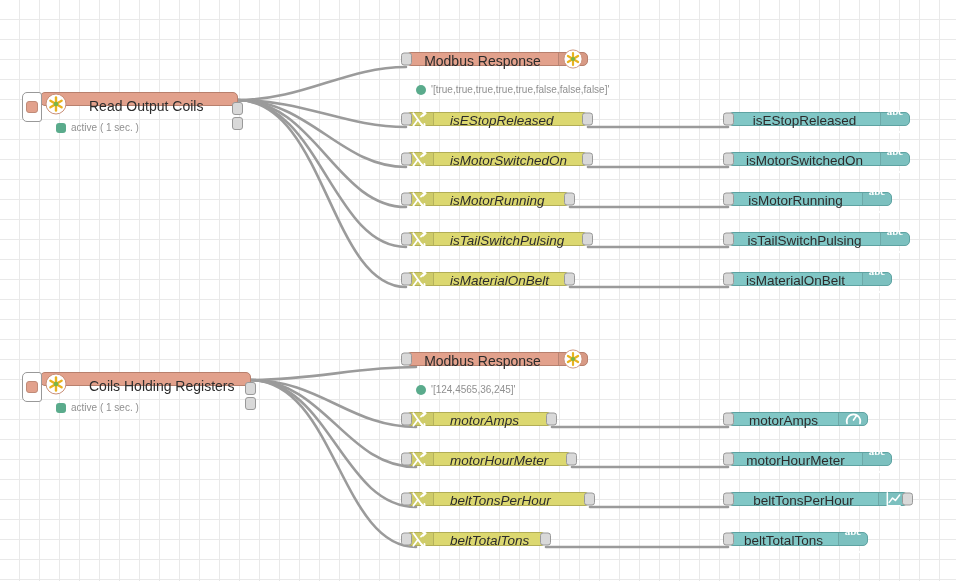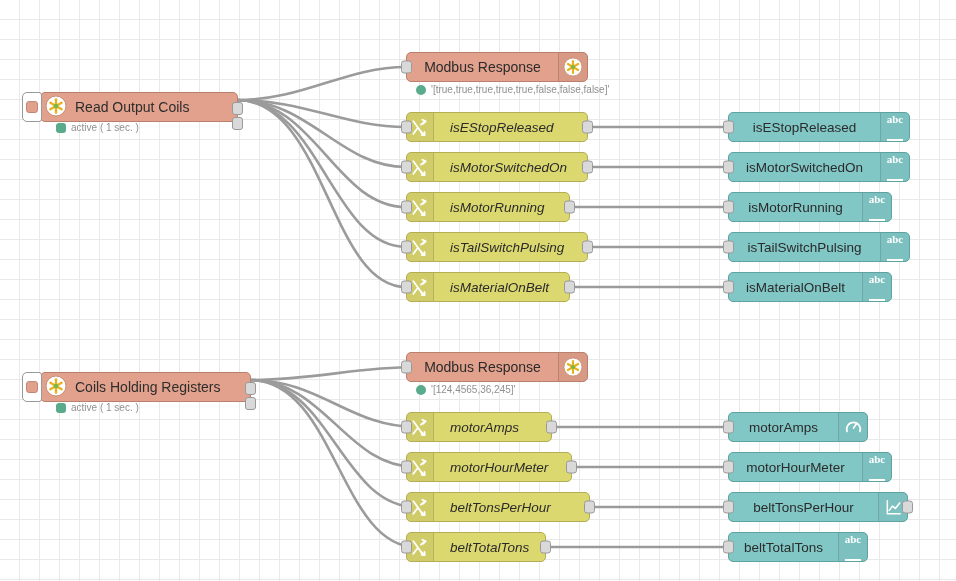--- a/index.html
+++ b/index.html
@@ -14,45 +14,45 @@
     background-position:-1px -1px;
     position:relative;
   }
   #canvas{position:absolute;inset:0;}
   svg.wires{position:absolute;left:0;top:0;width:956px;height:581px;pointer-events:none;}
   svg.wires path{fill:none;stroke:#9b9b9b;stroke-width:2.6;stroke-linecap:round;}
 
   
   .node{
     position:absolute;
-    height:30px;
+    height:14px;
     border-radius:5px;
     border:1px solid #999;
     box-sizing:border-box;
-    display:flex;align-items:center;
+    display:flex;align-items:flex-start;
     font-size:13.5px;color:#2b2b2b;
     box-shadow:0 0 0 0 rgba(0,0,0,0);
   }
   .node .body{flex:1;display:flex;align-items:center;justify-content:center;padding:0 8px;white-space:nowrap;overflow:hidden;}
 
   
   .port{
     position:absolute;width:11px;height:13px;border-radius:3px;
     background:#d9d9d9;border:1px solid #999;box-sizing:border-box;top:50%;
     transform:translateY(-50%);
   }
   .port.in{left:-6px;}
   .port.out{right:-6px;}
   .port.out.two-a{top:9px;transform:none;}
   .port.out.two-b{top:24px;transform:none;}
 
   
   .n-read{background:#e2a18c;border-color:#b8806d;}
   .n-read .body{justify-content:flex-start;padding-left:4px;font-size:14px;color:#2d2d2d;}
-  .n-read .ntext{margin-left:8px;}
+  .n-read .ntext{margin-left:22px;}
   .btn-left{
     position:absolute;left:-19px;top:-1px;width:20px;height:30px;
     background:#ffffff;border:1px solid #999;border-radius:5px 3px 3px 5px;
     box-sizing:border-box;display:flex;align-items:center;justify-content:center;
   }
   .btn-left i{display:block;width:12px;height:12px;border-radius:3px;background:#e2a18c;border:1px solid #c08b78;box-sizing:border-box;}
 
   
   .n-resp{background:#e2a18c;border-color:#b8806d;}
   .n-resp .body{justify-content:center;font-size:14px;}

